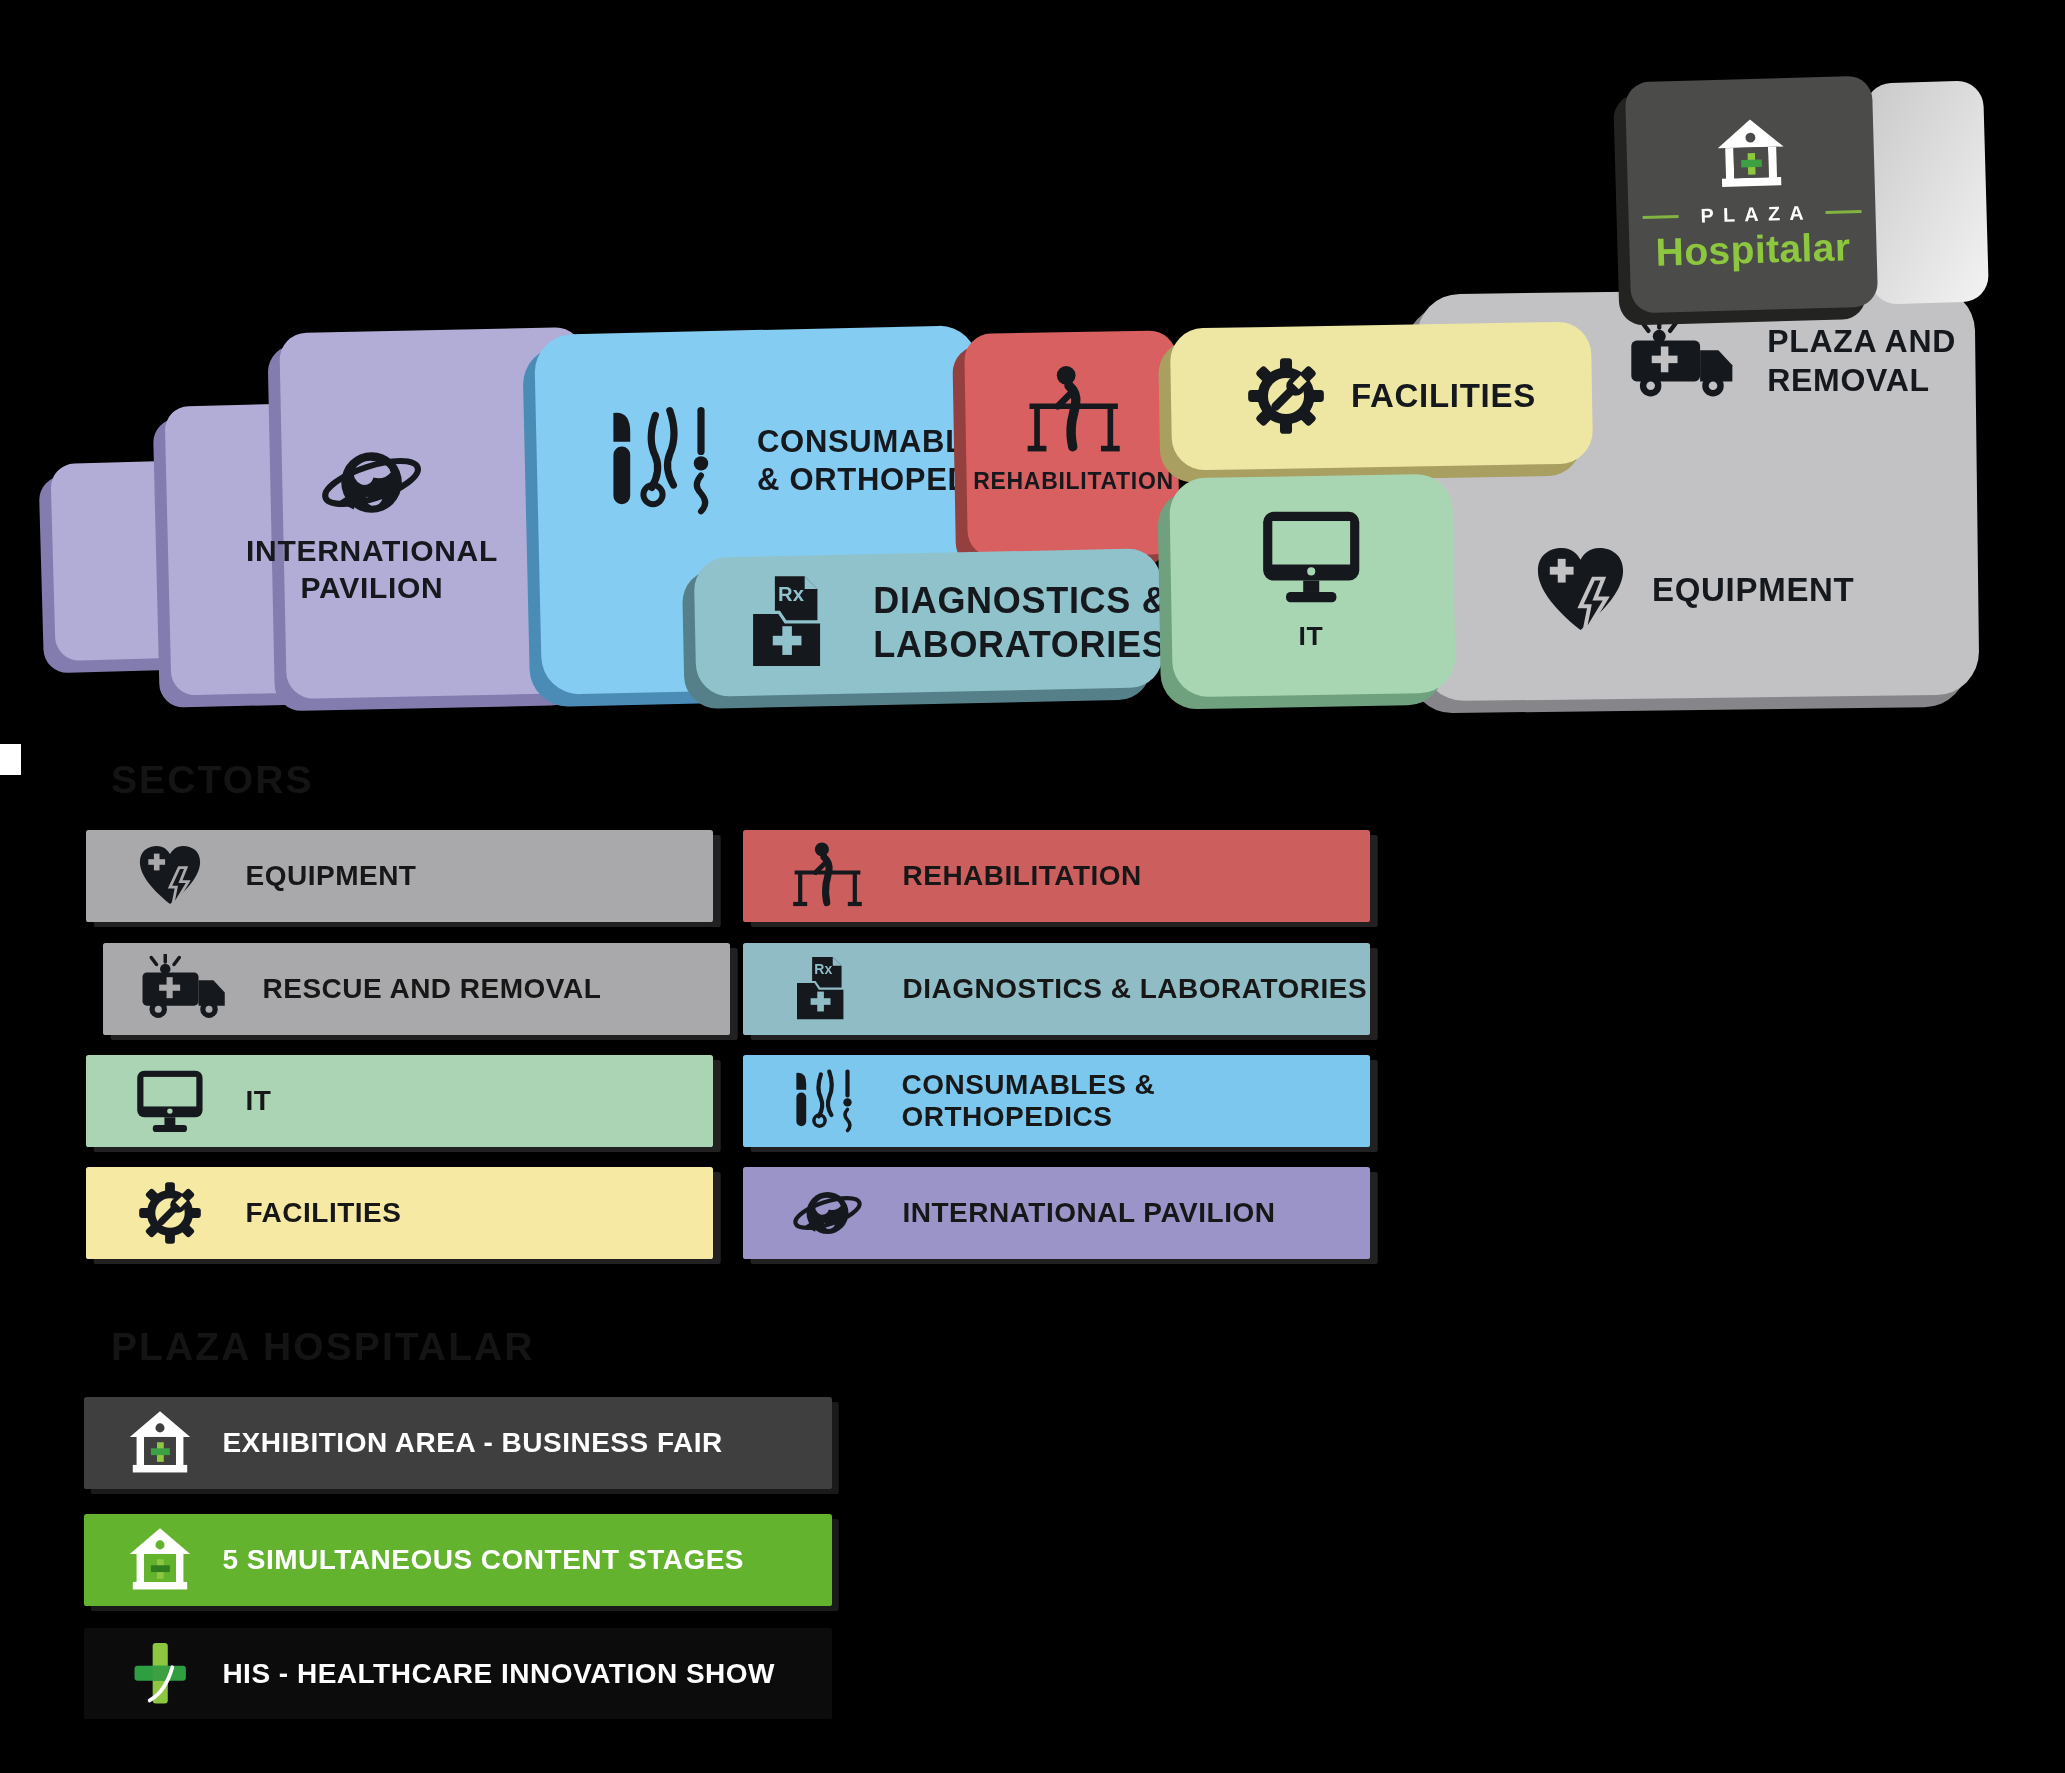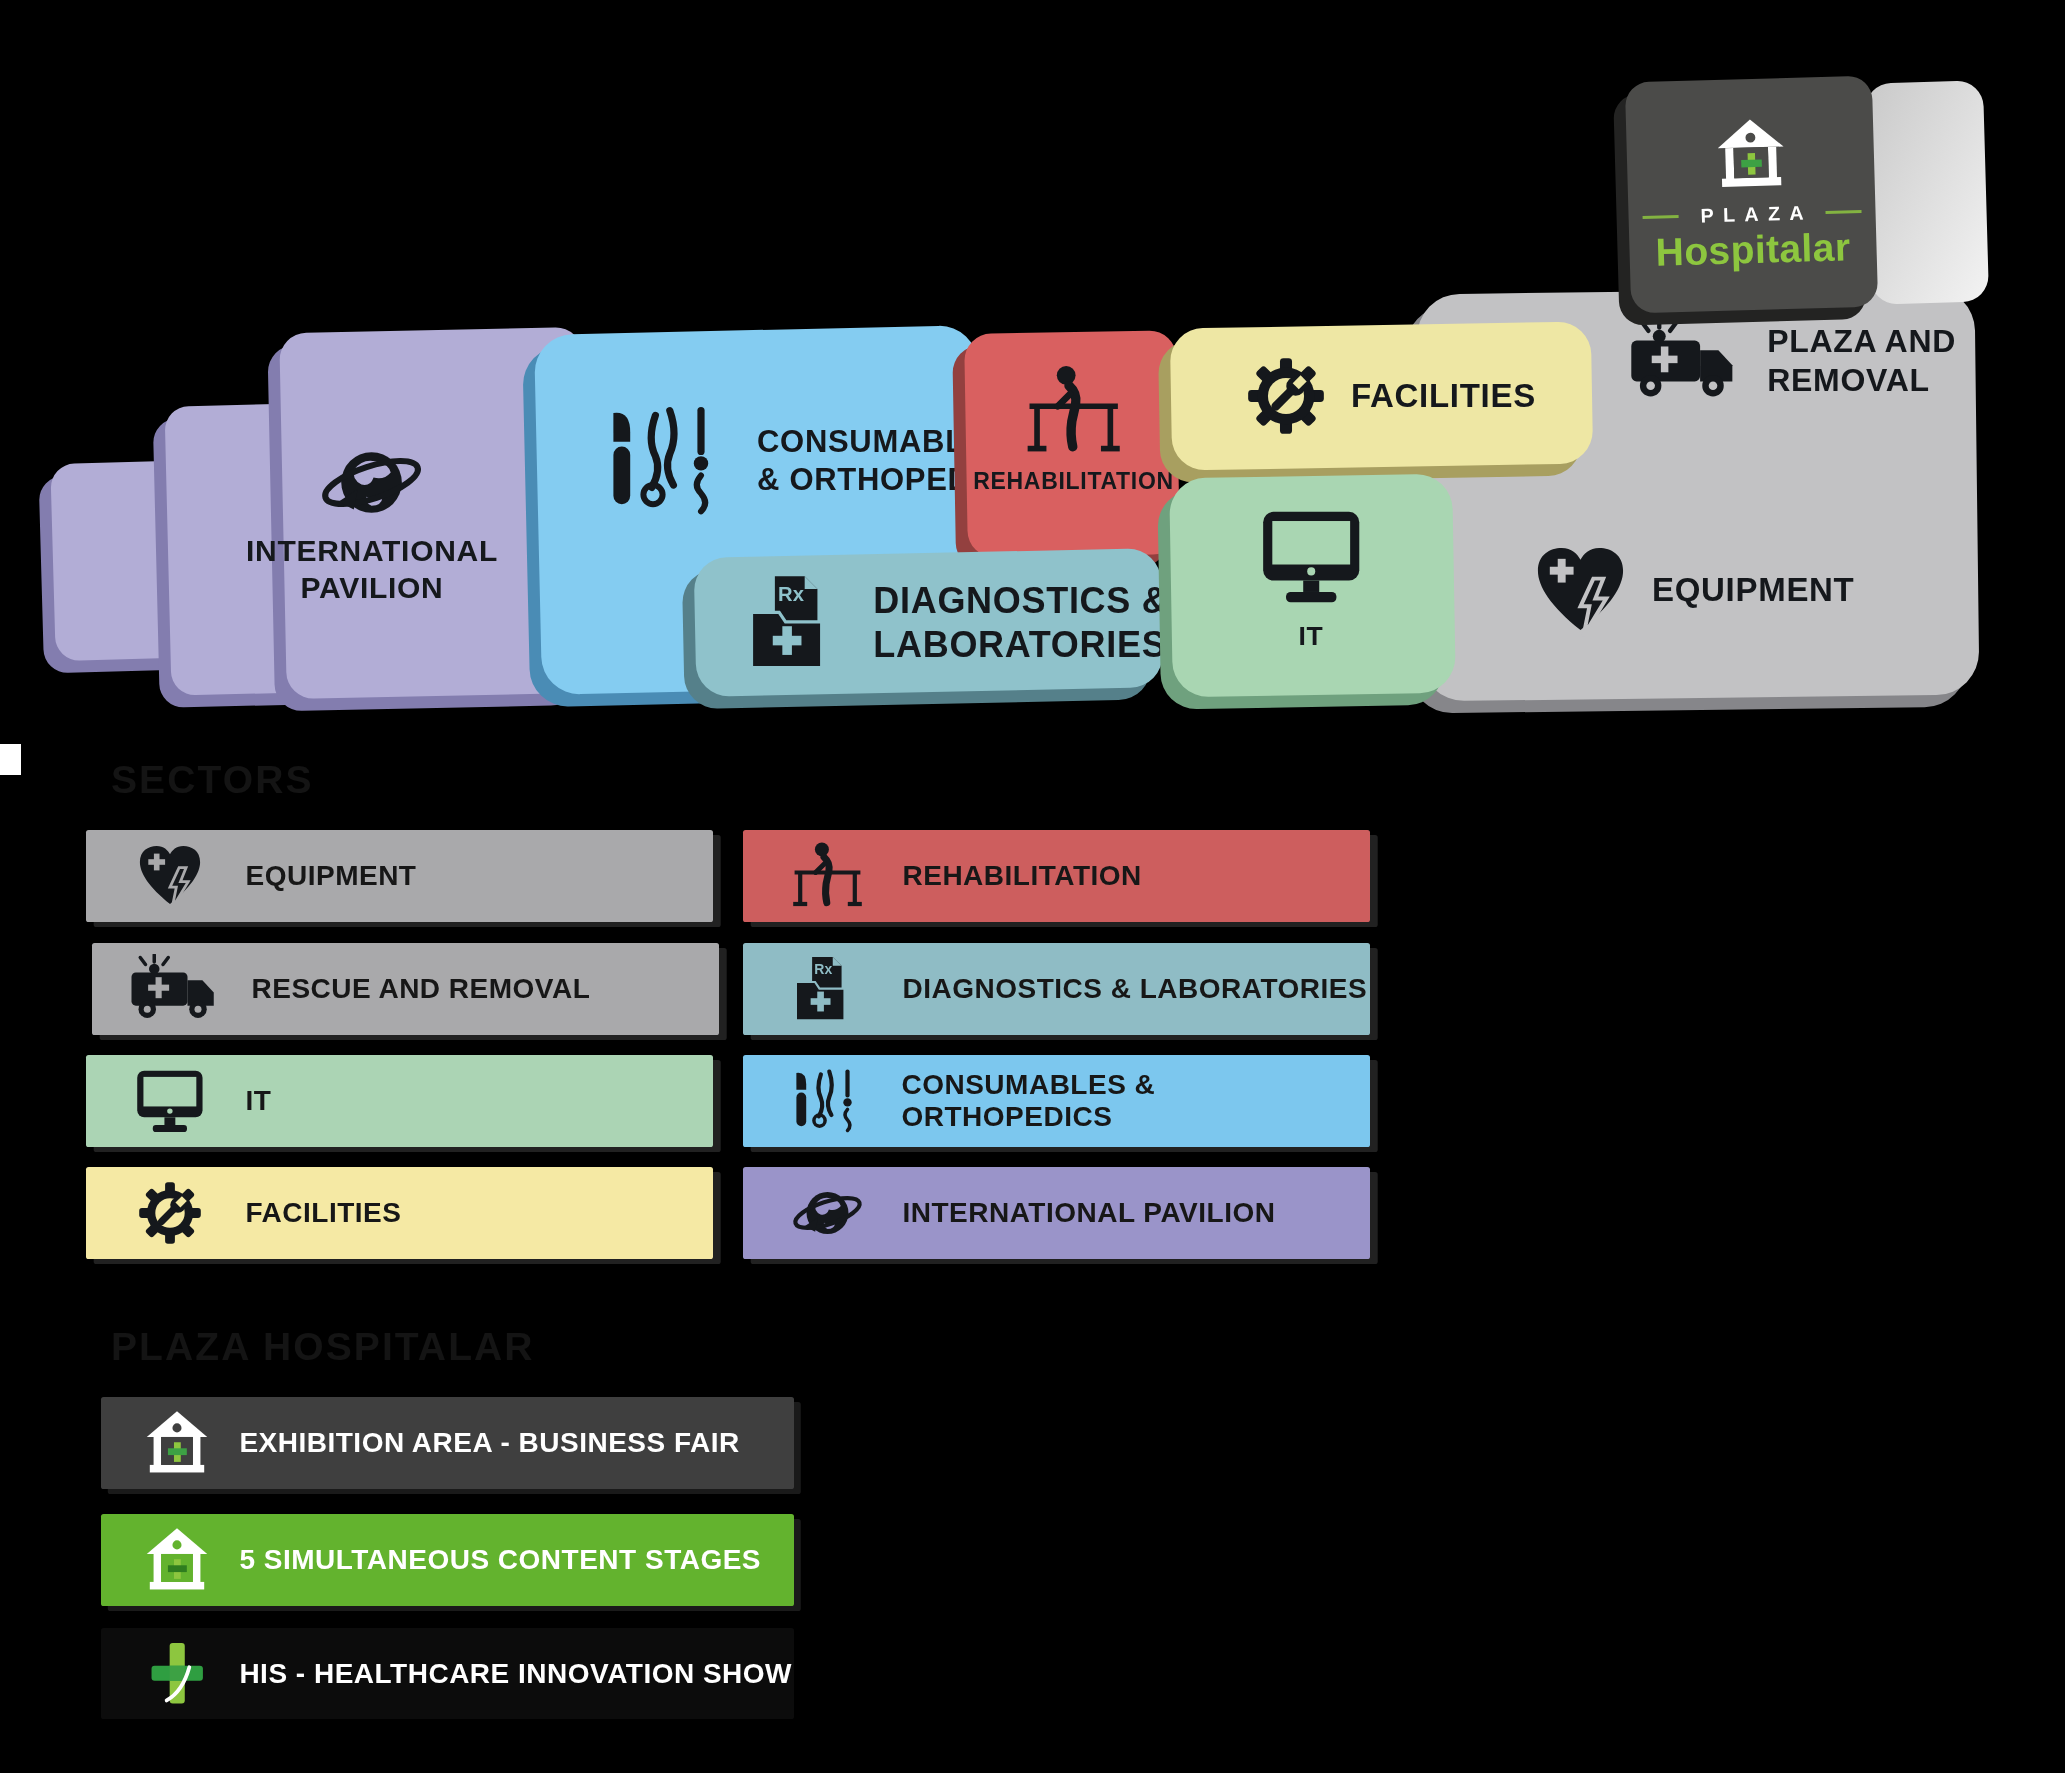--- a/index.html
+++ b/index.html
@@ -74,21 +74,21 @@
   .white-notch{position:absolute;left:0;top:744px;width:20.5px;height:31px;background:#fff;}
 
   
   .srow{position:absolute;width:627px;height:92px;display:flex;align-items:center;border-radius:2.6px;
         box-shadow:7.7px 5.1px 0 rgba(255,255,255,.13), -2.6px 4.3px 0 rgba(0,0,0,.45);}
   .sicon{width:110px;margin-left:29px;display:flex;justify-content:center;align-items:center;}
   .sicon svg{height:70px;}
   .slabel{font-size:28px;font-weight:700;color:#171717;letter-spacing:0.5px;margin-left:20.5px;}
 
   
-  .prow{position:absolute;left:101px;width:693px;height:92px;display:flex;align-items:center;border-radius:2.6px;
+  .prow{position:absolute;left:84px;width:748px;height:92px;display:flex;align-items:center;border-radius:2.6px;
         box-shadow:6.8px 5.1px 0 rgba(255,255,255,.10);}
   .picon{width:94px;margin-left:29px;display:flex;justify-content:center;align-items:center;}
   .picon svg{height:68px;}
   .plabel{font-size:28px;font-weight:700;color:#fff;letter-spacing:0.5px;margin-left:15.4px;}
 </style>
 </head>
 <body>
 
 <div id="canvas">
 
@@ -255,21 +255,21 @@
     <span class="sicon">
       <svg viewBox="0 0 100 100">
         <path d="M50 90 C20 66 7 46 7 30 C7 14 19 7 31 7 C41 7 47 13 50 19 C53 13 59 7 69 7 C81 7 93 14 93 30 C93 46 80 66 50 90Z" fill="#15181c"></path>
         <rect x="19" y="26" width="24" height="8" fill="var(--bg)"></rect>
           <rect x="27" y="18" width="8" height="24" fill="var(--bg)"></rect>
         <polygon points="63,38 50,66 59,66 53,96 76,58 65,58 73,38" fill="#15181c" stroke="var(--bg)" stroke-width="4"></polygon>
       </svg>
       </span>
     <span class="slabel">EQUIPMENT</span>
   </div>
-  <div class="srow" style="left:92px;top:943px;background:#a9a9ab;--bg:#a9a9ab;">
+  <div class="srow" style="left:103px;top:943px;background:#a9a9ab;--bg:#a9a9ab;">
     <span class="sicon">
       <svg viewBox="0 0 110 80">
         <g stroke="#15181c" stroke-width="4" stroke-linecap="round">
           <line x1="20" y1="12" x2="14" y2="4"></line>
             <line x1="30" y1="9" x2="30" y2="1"></line>
             <line x1="40" y1="12" x2="46" y2="4"></line>
         </g>
         <circle cx="30" cy="17" r="6" fill="#15181c"></circle>
         <rect x="4" y="21" width="64" height="38" rx="5" fill="#15181c"></rect>
         <path d="M68 30 h17 l13 14 v15 h-30z" fill="#15181c"></path>

